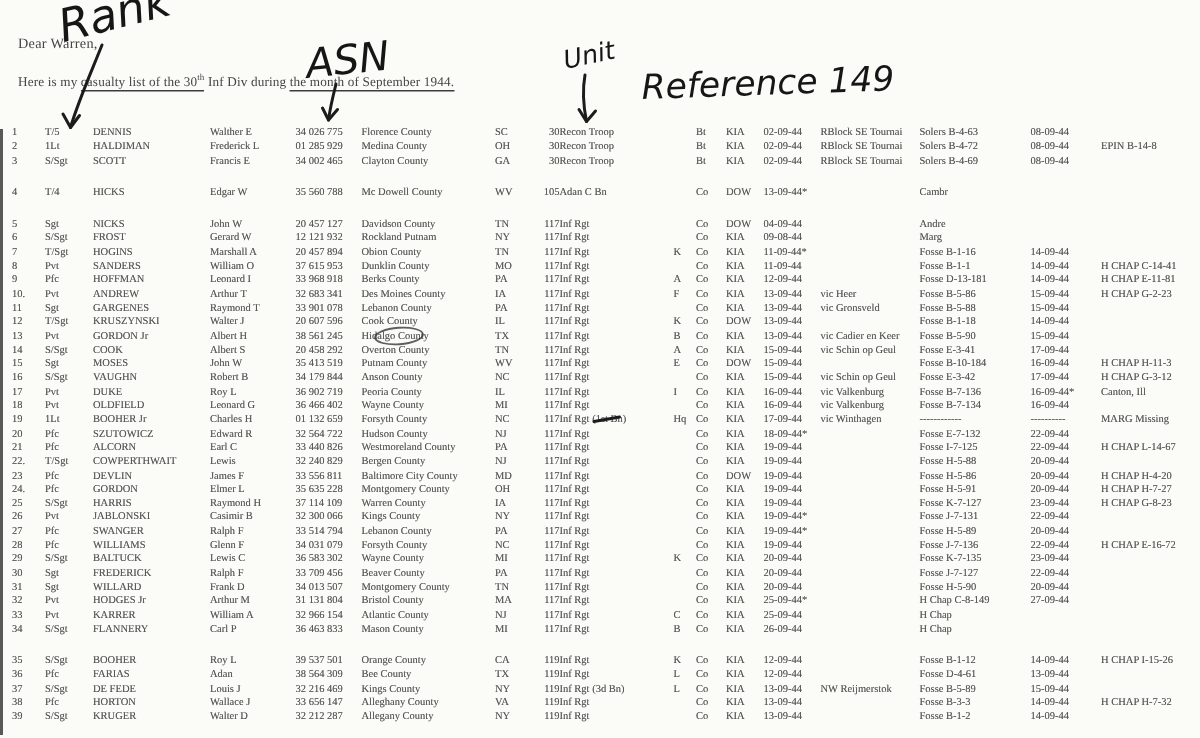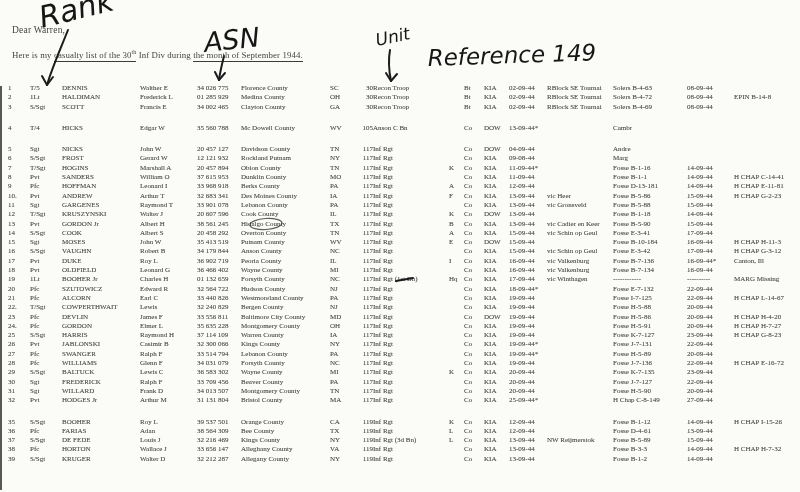--- a/index.html
+++ b/index.html
@@ -127,21 +127,21 @@
         </tr>
         <tr>
       <td class="c-no">4</td>
       <td class="c-rk">T/4</td>
       <td class="c-ln">HICKS</td>
       <td class="c-fn">Edgar W</td>
       <td class="c-asn">35 560 788</td>
       <td class="c-cty">Mc Dowell County</td>
       <td class="c-st">WV</td>
       <td class="c-un">105</td>
-      <td class="c-unit">Anson C Bn</td>
+      <td class="c-unit">Adan C Bn</td>
       <td class="c-l"></td>
       <td class="c-co">Co</td>
       <td class="c-s">DOW</td>
       <td class="c-d1">13-09-44*</td>
       <td class="c-vic"></td>
       <td class="c-gr">Cambr</td>
       <td class="c-d2"></td>
       <td class="c-fin"></td>
     </tr>
         <tr class="gap">
@@ -670,20 +670,58 @@
       <td class="c-st">MA</td>
       <td class="c-un">117</td>
       <td class="c-unit">Inf Rgt</td>
       <td class="c-l"></td>
       <td class="c-co">Co</td>
       <td class="c-s">KIA</td>
       <td class="c-d1">25-09-44*</td>
       <td class="c-vic"></td>
       <td class="c-gr">H Chap C-8-149</td>
       <td class="c-d2">27-09-44</td>
+      <td class="c-fin"></td>
+    </tr>
+        <tr>
+      <td class="c-no">33</td>
+      <td class="c-rk">Pvt</td>
+      <td class="c-ln">KARRER</td>
+      <td class="c-fn">William A</td>
+      <td class="c-asn">32 966 154</td>
+      <td class="c-cty">Atlantic County</td>
+      <td class="c-st">NJ</td>
+      <td class="c-un">117</td>
+      <td class="c-unit">Inf Rgt</td>
+      <td class="c-l">C</td>
+      <td class="c-co">Co</td>
+      <td class="c-s">KIA</td>
+      <td class="c-d1">25-09-44</td>
+      <td class="c-vic"></td>
+      <td class="c-gr">H Chap</td>
+      <td class="c-d2"></td>
+      <td class="c-fin"></td>
+    </tr>
+        <tr>
+      <td class="c-no">34</td>
+      <td class="c-rk">S/Sgt</td>
+      <td class="c-ln">FLANNERY</td>
+      <td class="c-fn">Carl P</td>
+      <td class="c-asn">36 463 833</td>
+      <td class="c-cty">Mason County</td>
+      <td class="c-st">MI</td>
+      <td class="c-un">117</td>
+      <td class="c-unit">Inf Rgt</td>
+      <td class="c-l">B</td>
+      <td class="c-co">Co</td>
+      <td class="c-s">KIA</td>
+      <td class="c-d1">26-09-44</td>
+      <td class="c-vic"></td>
+      <td class="c-gr">H Chap</td>
+      <td class="c-d2"></td>
       <td class="c-fin"></td>
     </tr>
         <tr class="gap">
           <td colspan="17"></td>
         </tr>
         <tr>
       <td class="c-no">35</td>
       <td class="c-rk">S/Sgt</td>
       <td class="c-ln">BOOHER</td>
       <td class="c-fn">Roy L</td>

